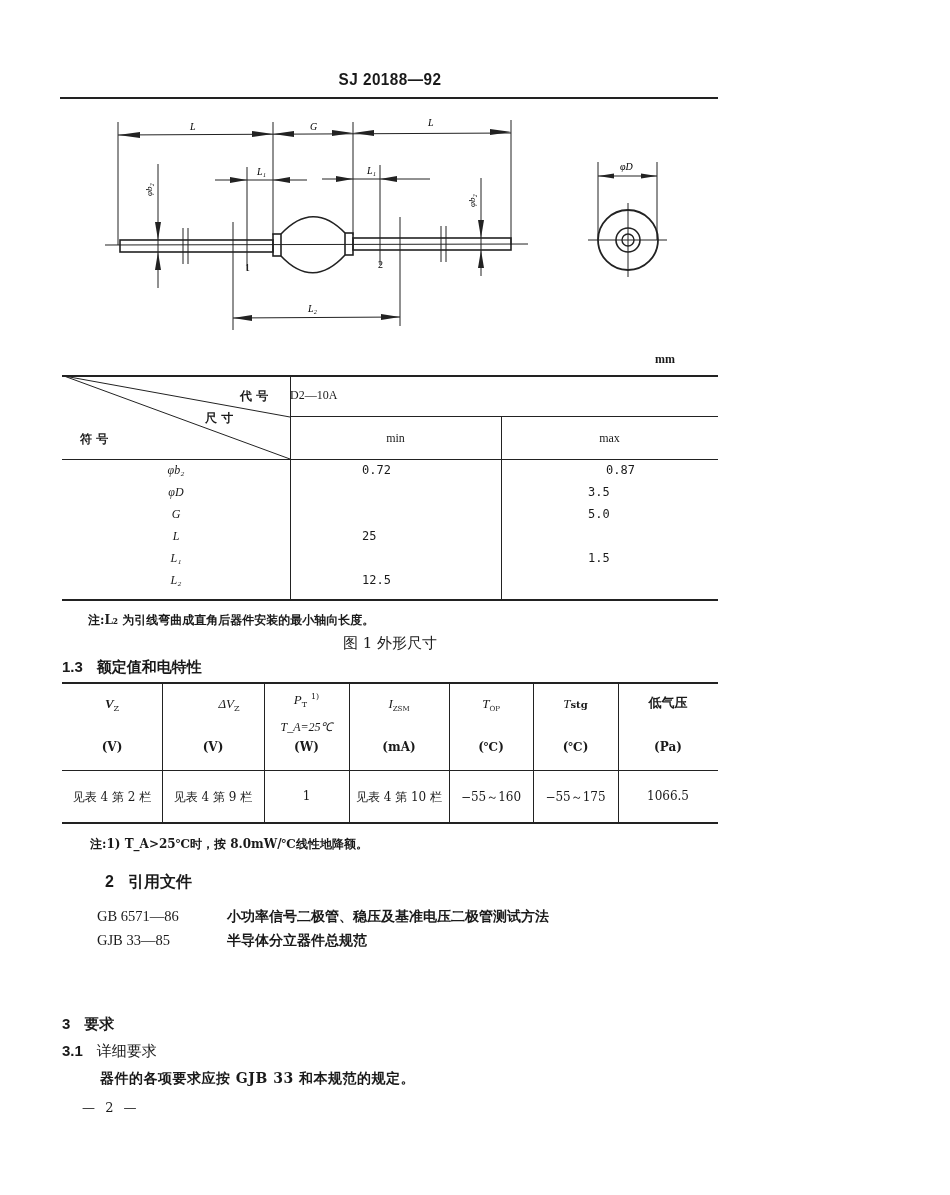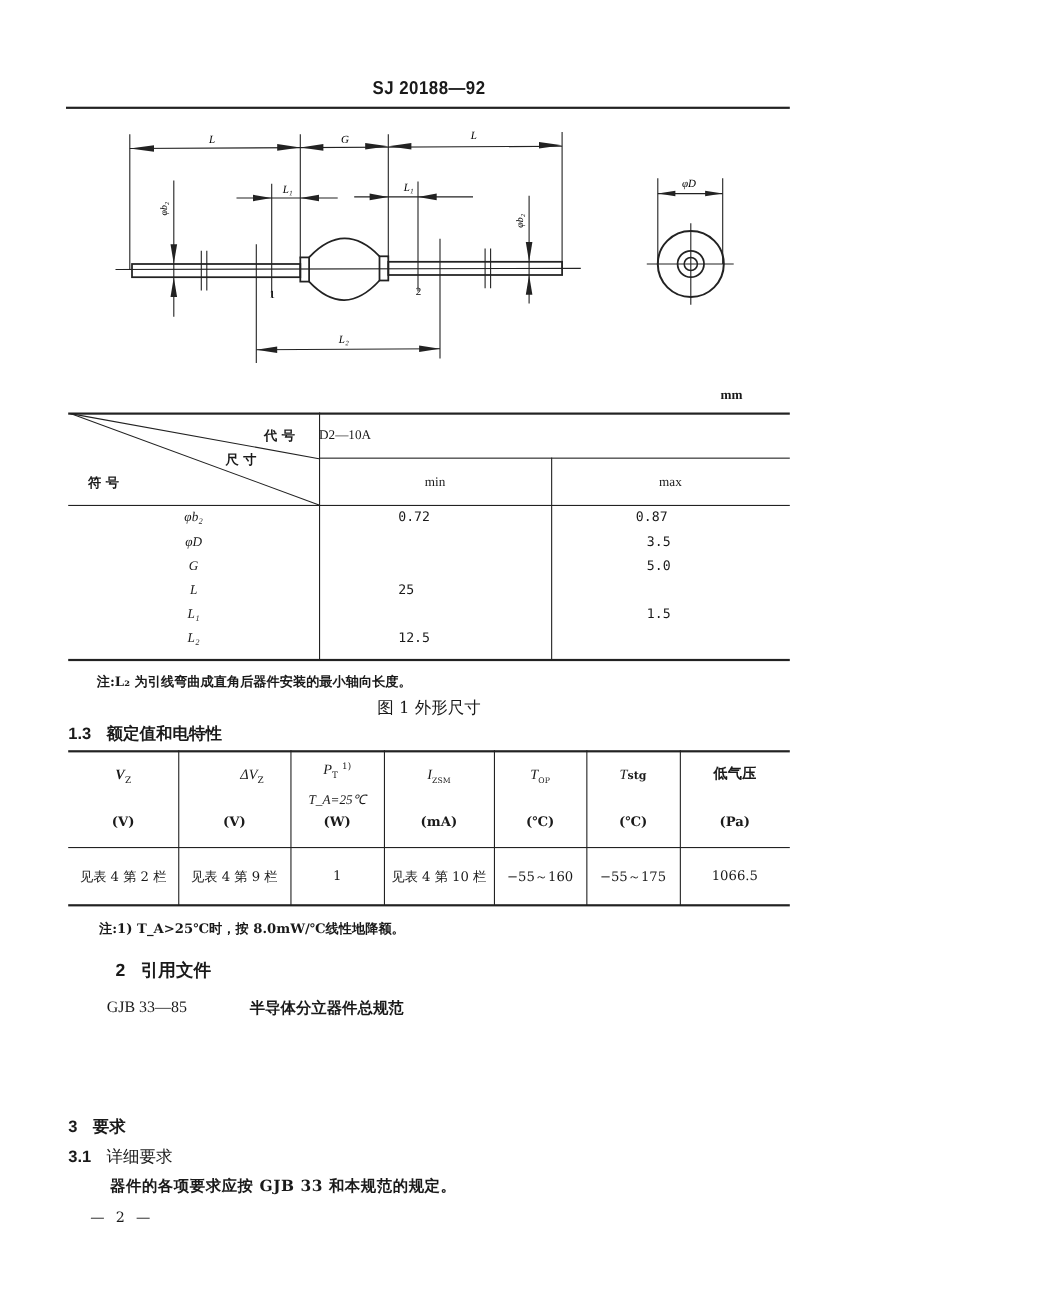--- a/index.html
+++ b/index.html
@@ -166,21 +166,21 @@
   <div class="txt" style="left:178px;top:13px;font-weight:bold;">代 号</div>
   <div class="txt" style="left:143px;top:35px;font-weight:bold;">尺 寸</div>
   <div class="txt" style="left:18px;top:56px;font-weight:bold;">符 号</div>
   <div class="txt" style="left:228px;width:428px;top:13px;text-align:left;font-family:'Liberation Serif',serif;">D2—10A</div>
   <div class="txt" style="left:228px;width:211px;top:56px;text-align:center;font-family:'Liberation Serif',serif;">min</div>
   <div class="txt" style="left:439px;width:217px;top:56px;text-align:center;font-family:'Liberation Serif',serif;">max</div>
 
   <div>
     <div class="txt sym" style="left:0;width:228px;top:88px;text-align:center;">φb₂</div>
     <div class="txt num" style="left:300px;top:88px;">0.72</div>
-    <div class="txt num" style="left:516px;top:88px;text-align:center;">0.87</div>
+    <div class="txt num" style="left:544px;top:88px;text-align:center;">0.87</div>
   </div>
   <div>
     <div class="txt sym" style="left:0;width:228px;top:110px;text-align:center;">φD</div>
     <div class="txt num" style="left:300px;top:110px;"></div>
     <div class="txt num" style="left:526px;top:110px;">3.5</div>
   </div>
   <div>
     <div class="txt sym" style="left:0;width:228px;top:132px;text-align:center;">G</div>
     <div class="txt num" style="left:300px;top:132px;"></div>
     <div class="txt num" style="left:526px;top:132px;">5.0</div>
@@ -266,20 +266,24 @@
 </div>
 
 <div class="abs note2">注:1) T_A&gt;25℃时，按 8.0mW/℃线性地降额。</div>
 
 <div class="abs h2">
   <span class="n">2</span><span>引用文件</span>
 </div>
 
 <div class="abs refs">
   <div class="refrow">
+    <span class="refcode">GB 6571—86</span>
+    <span class="reftitle">小功率信号二极管、稳压及基准电压二极管测试方法</span>
+  </div>
+  <div class="refrow">
     <span class="refcode">GJB 33—85</span>
     <span class="reftitle">半导体分立器件总规范</span>
   </div>
 </div>
 
 <div class="abs h3">
   <span class="n">3</span><span>要求</span>
 </div>
 <div class="abs h31">
   <span class="n">3.1</span><span>详细要求</span>

